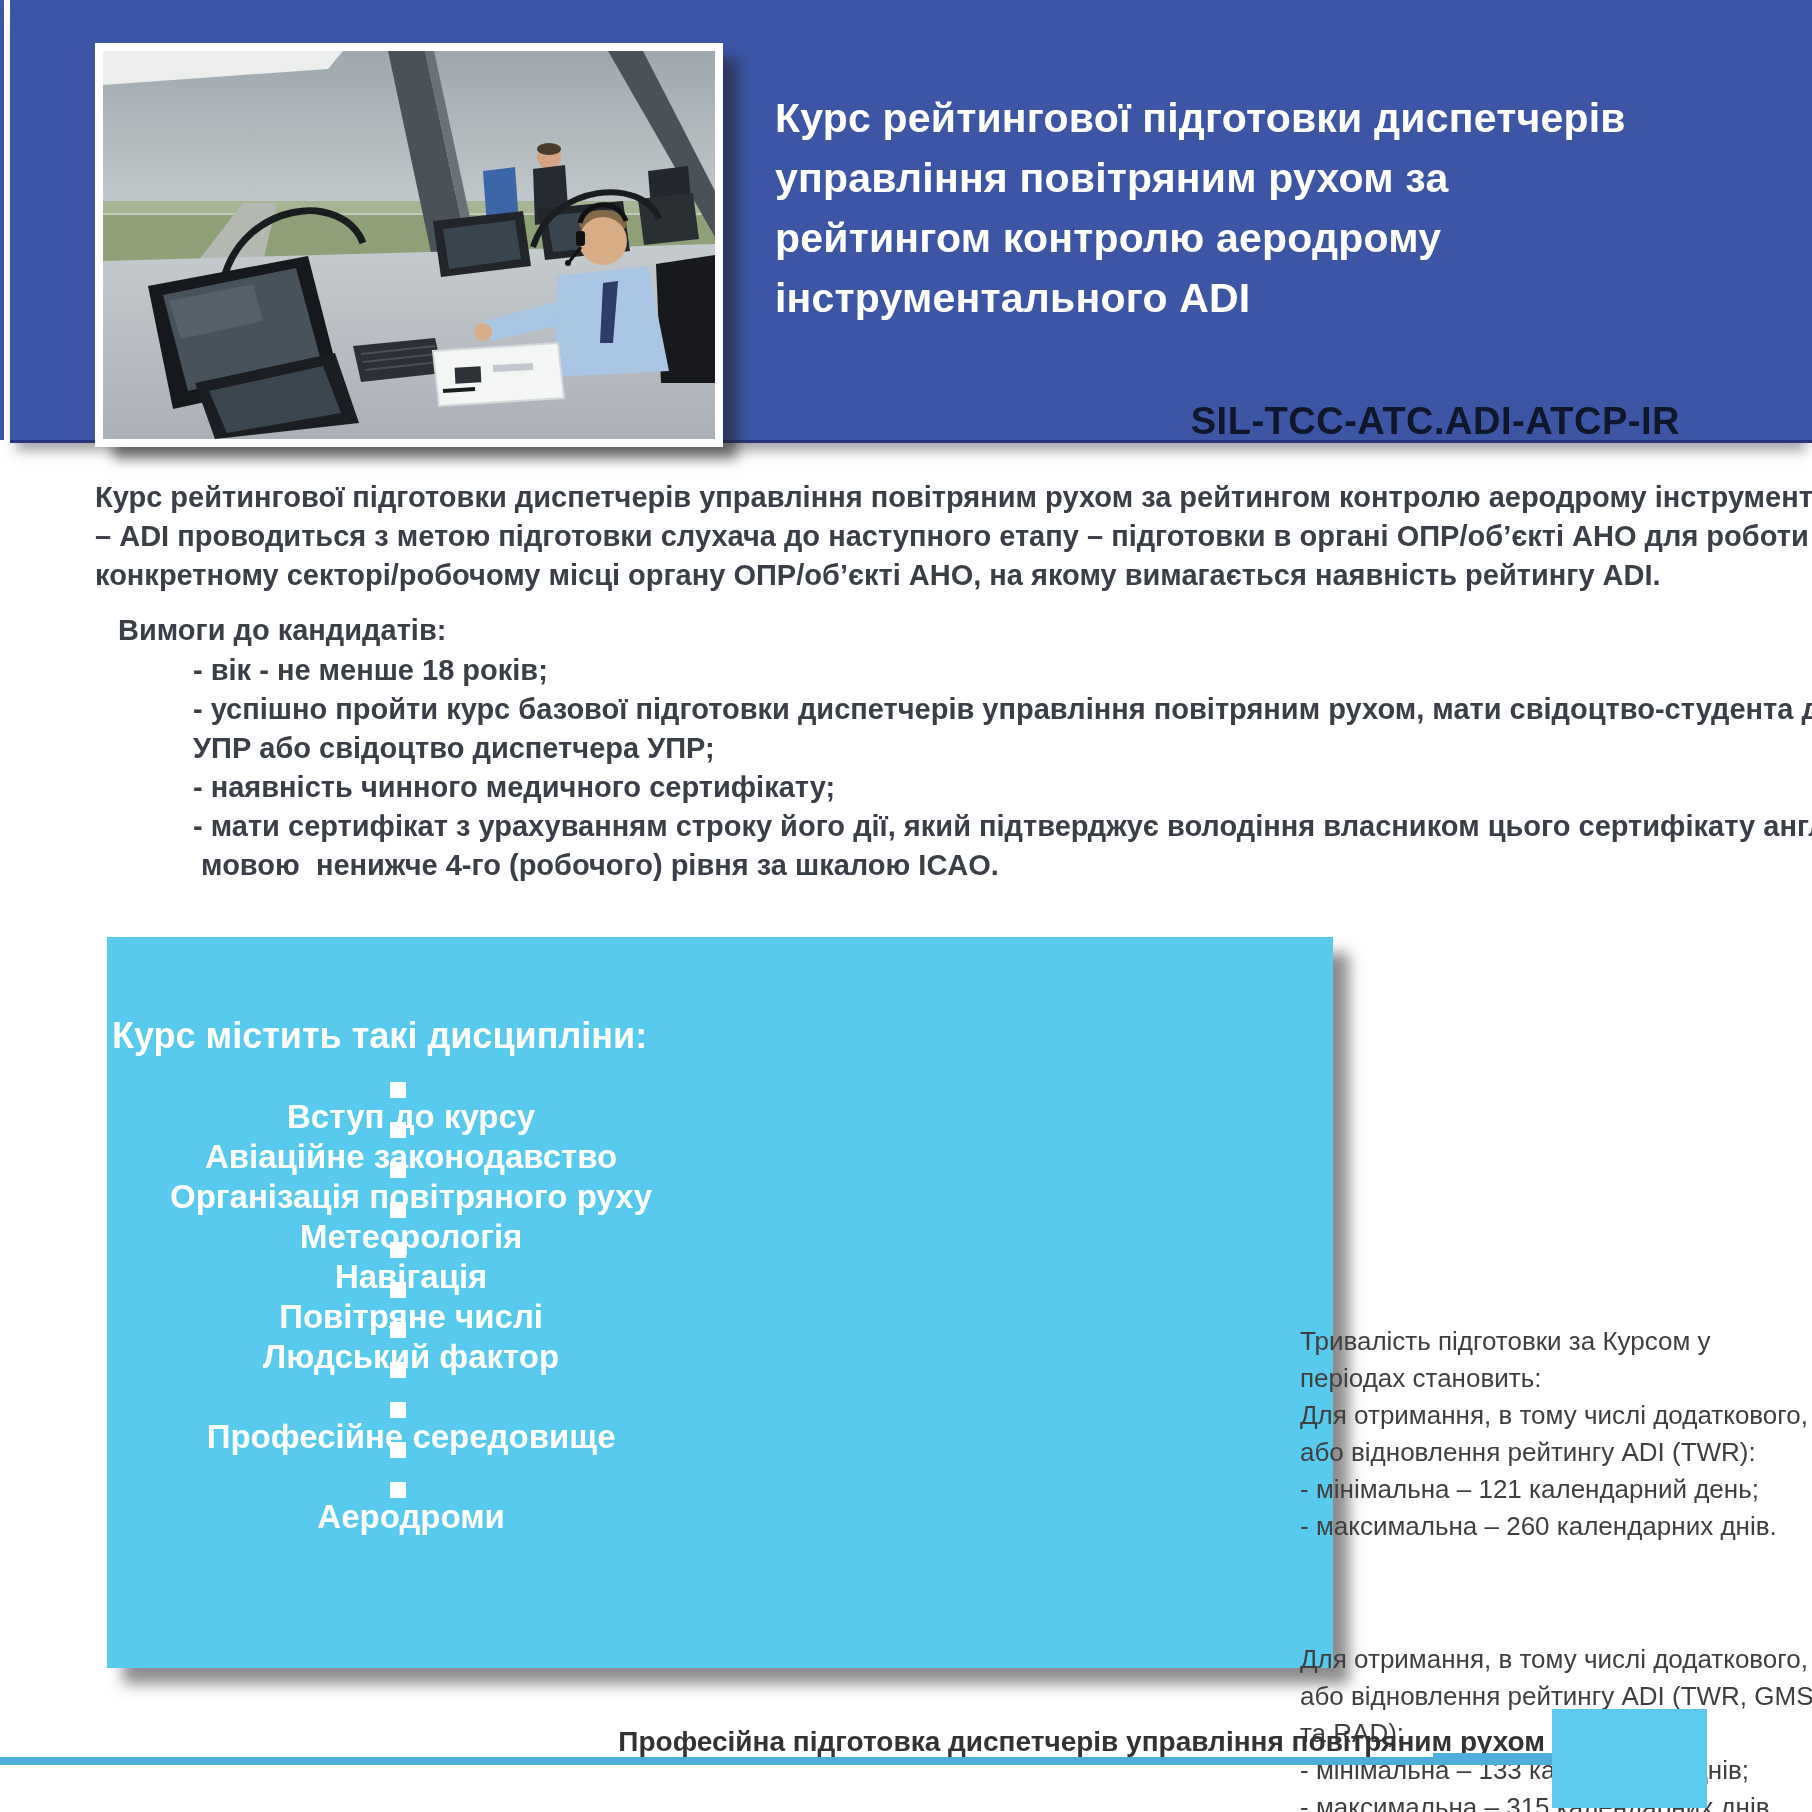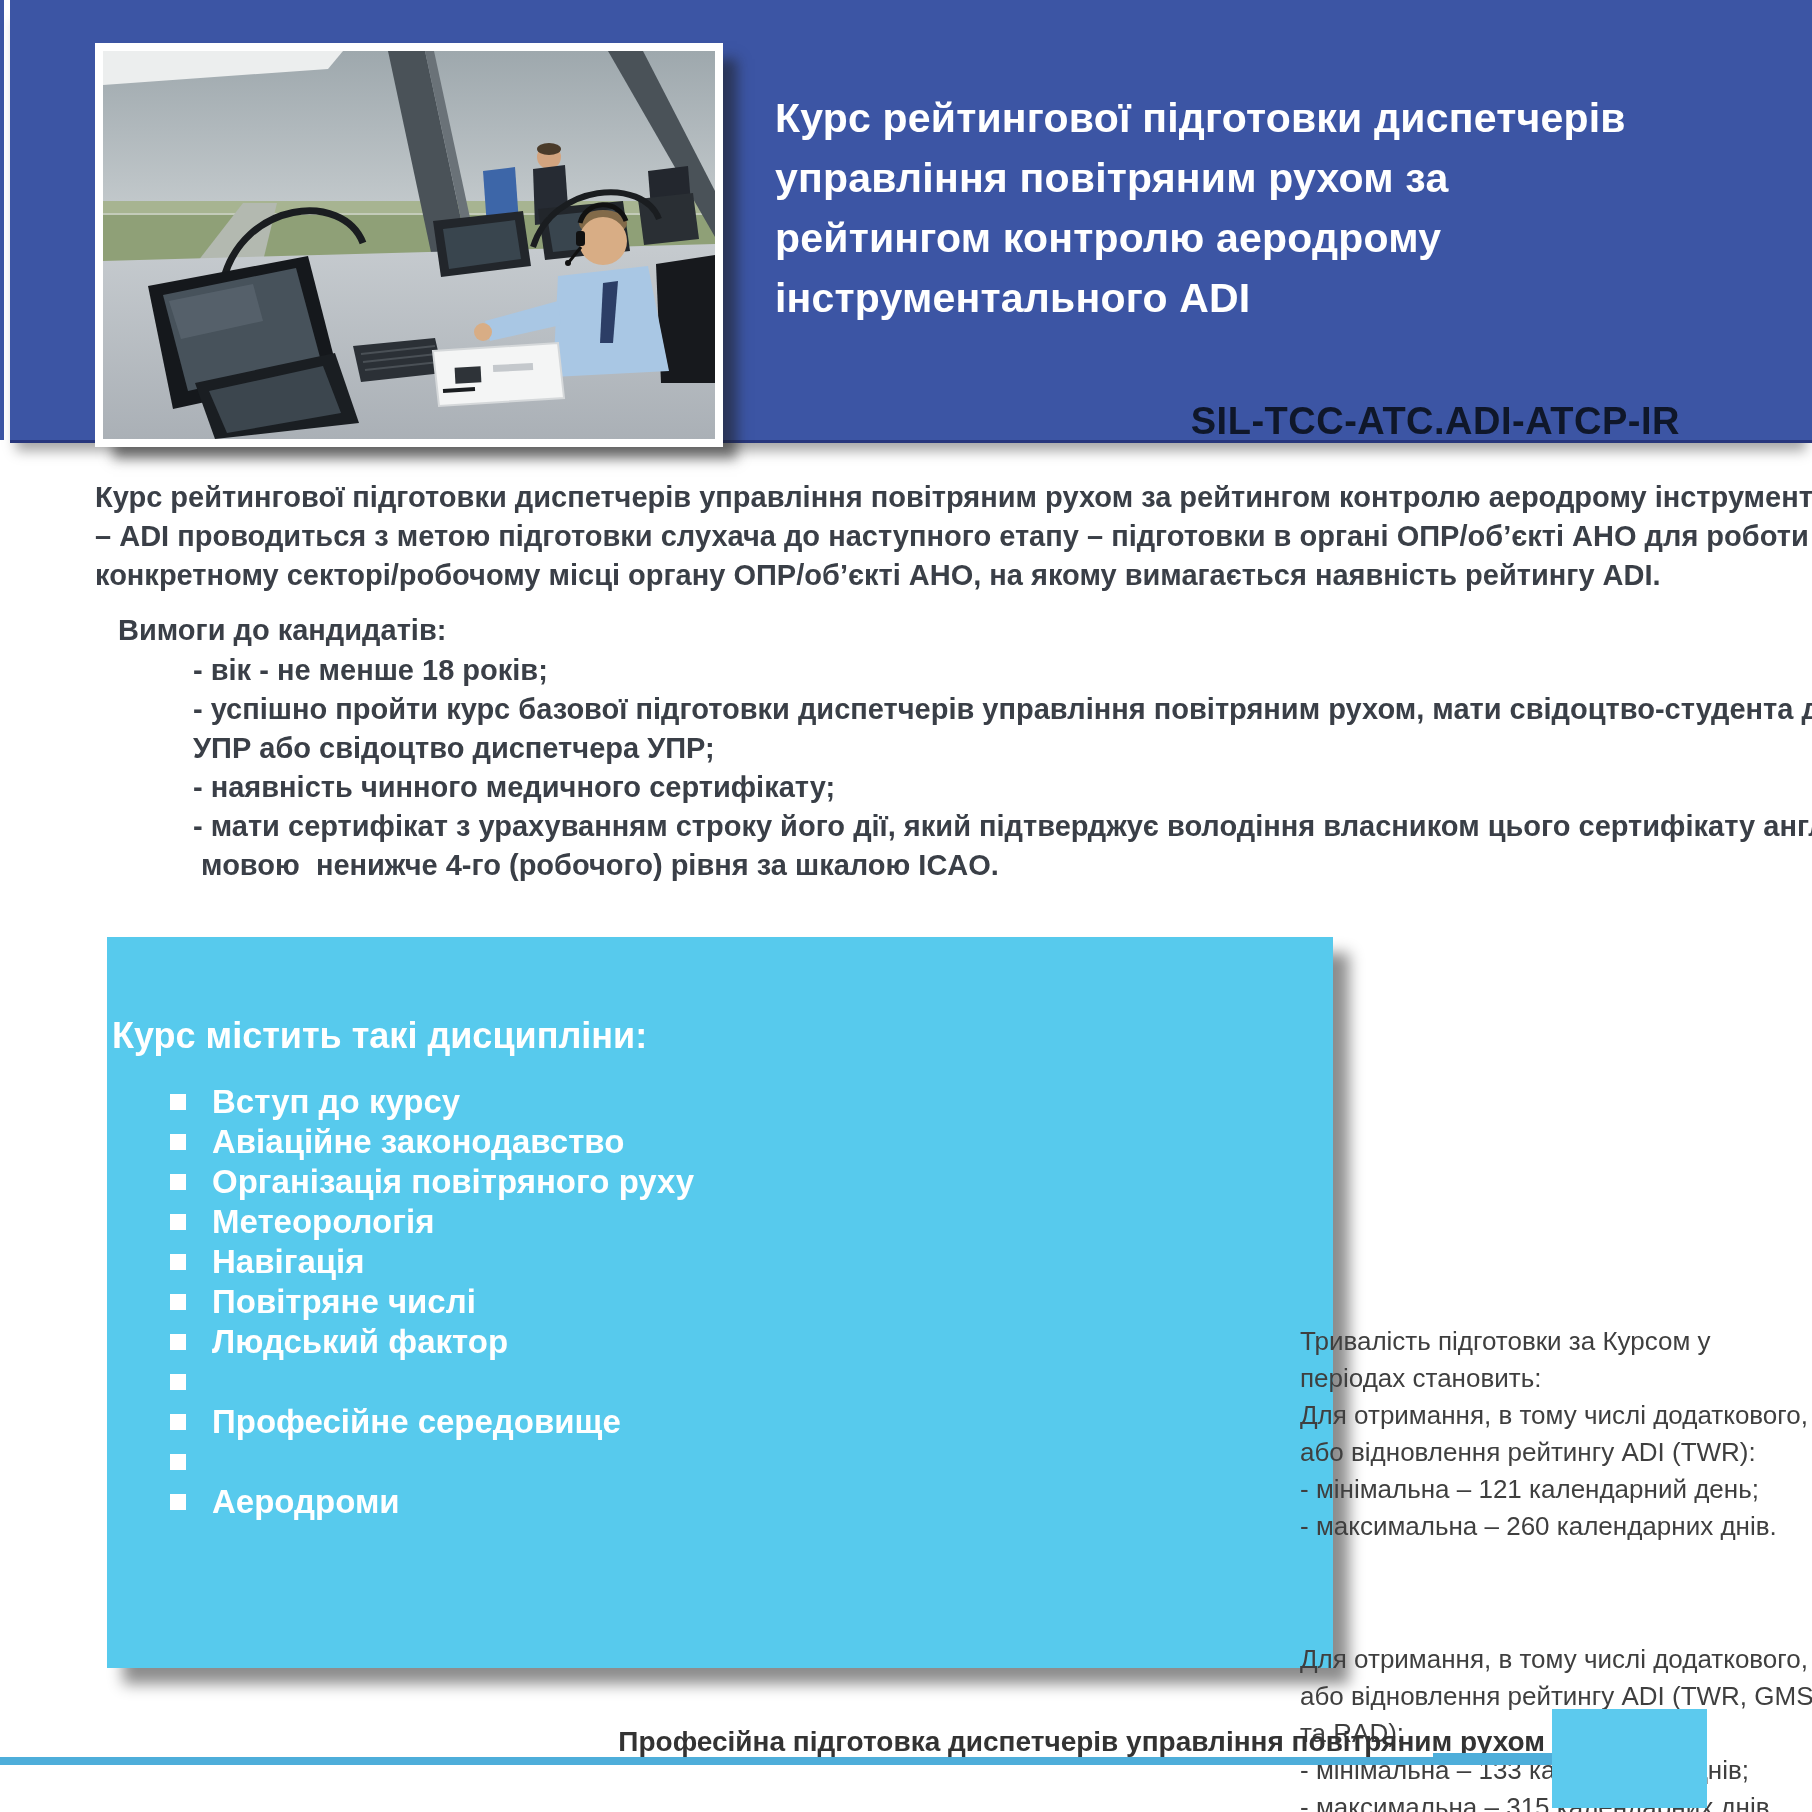--- a/index.html
+++ b/index.html
@@ -46,21 +46,21 @@
   
   .disciplines-panel{
     position:absolute;left:107px;top:937px;width:1226px;height:731px;
     background:#57caed;
     box-shadow:16px 16px 14px rgba(0,0,0,.45);
   }
   .disc-heading{
     position:absolute;left:5px;top:78px;color:#ffffff;font-weight:bold;font-size:36px;white-space:pre;
   }
   .disc-list{position:absolute;left:63px;top:145px;}
-  .disc-item{display:flex;align-items:center;height:40px;color:#ffffff;font-weight:bold;font-size:33px;white-space:pre;}
+  .disc-item{display:flex;align-items:center;height:40px;color:#ffffff;font-weight:bold;font-size:33px;white-space:pre;flex-direction:column;}
   .bullet{width:16px;height:16px;background:#ffffff;margin-right:26px;flex:0 0 auto;}
   
   .duration{
     position:absolute;left:1300px;top:1249px;font-size:26px;line-height:37px;
     color:#3f3f3f;white-space:pre;
   }
   .duration .para2{margin-top:22px;}
   
   .footer-caption{
     position:absolute;left:0;top:1726px;width:1545px;text-align:right;

